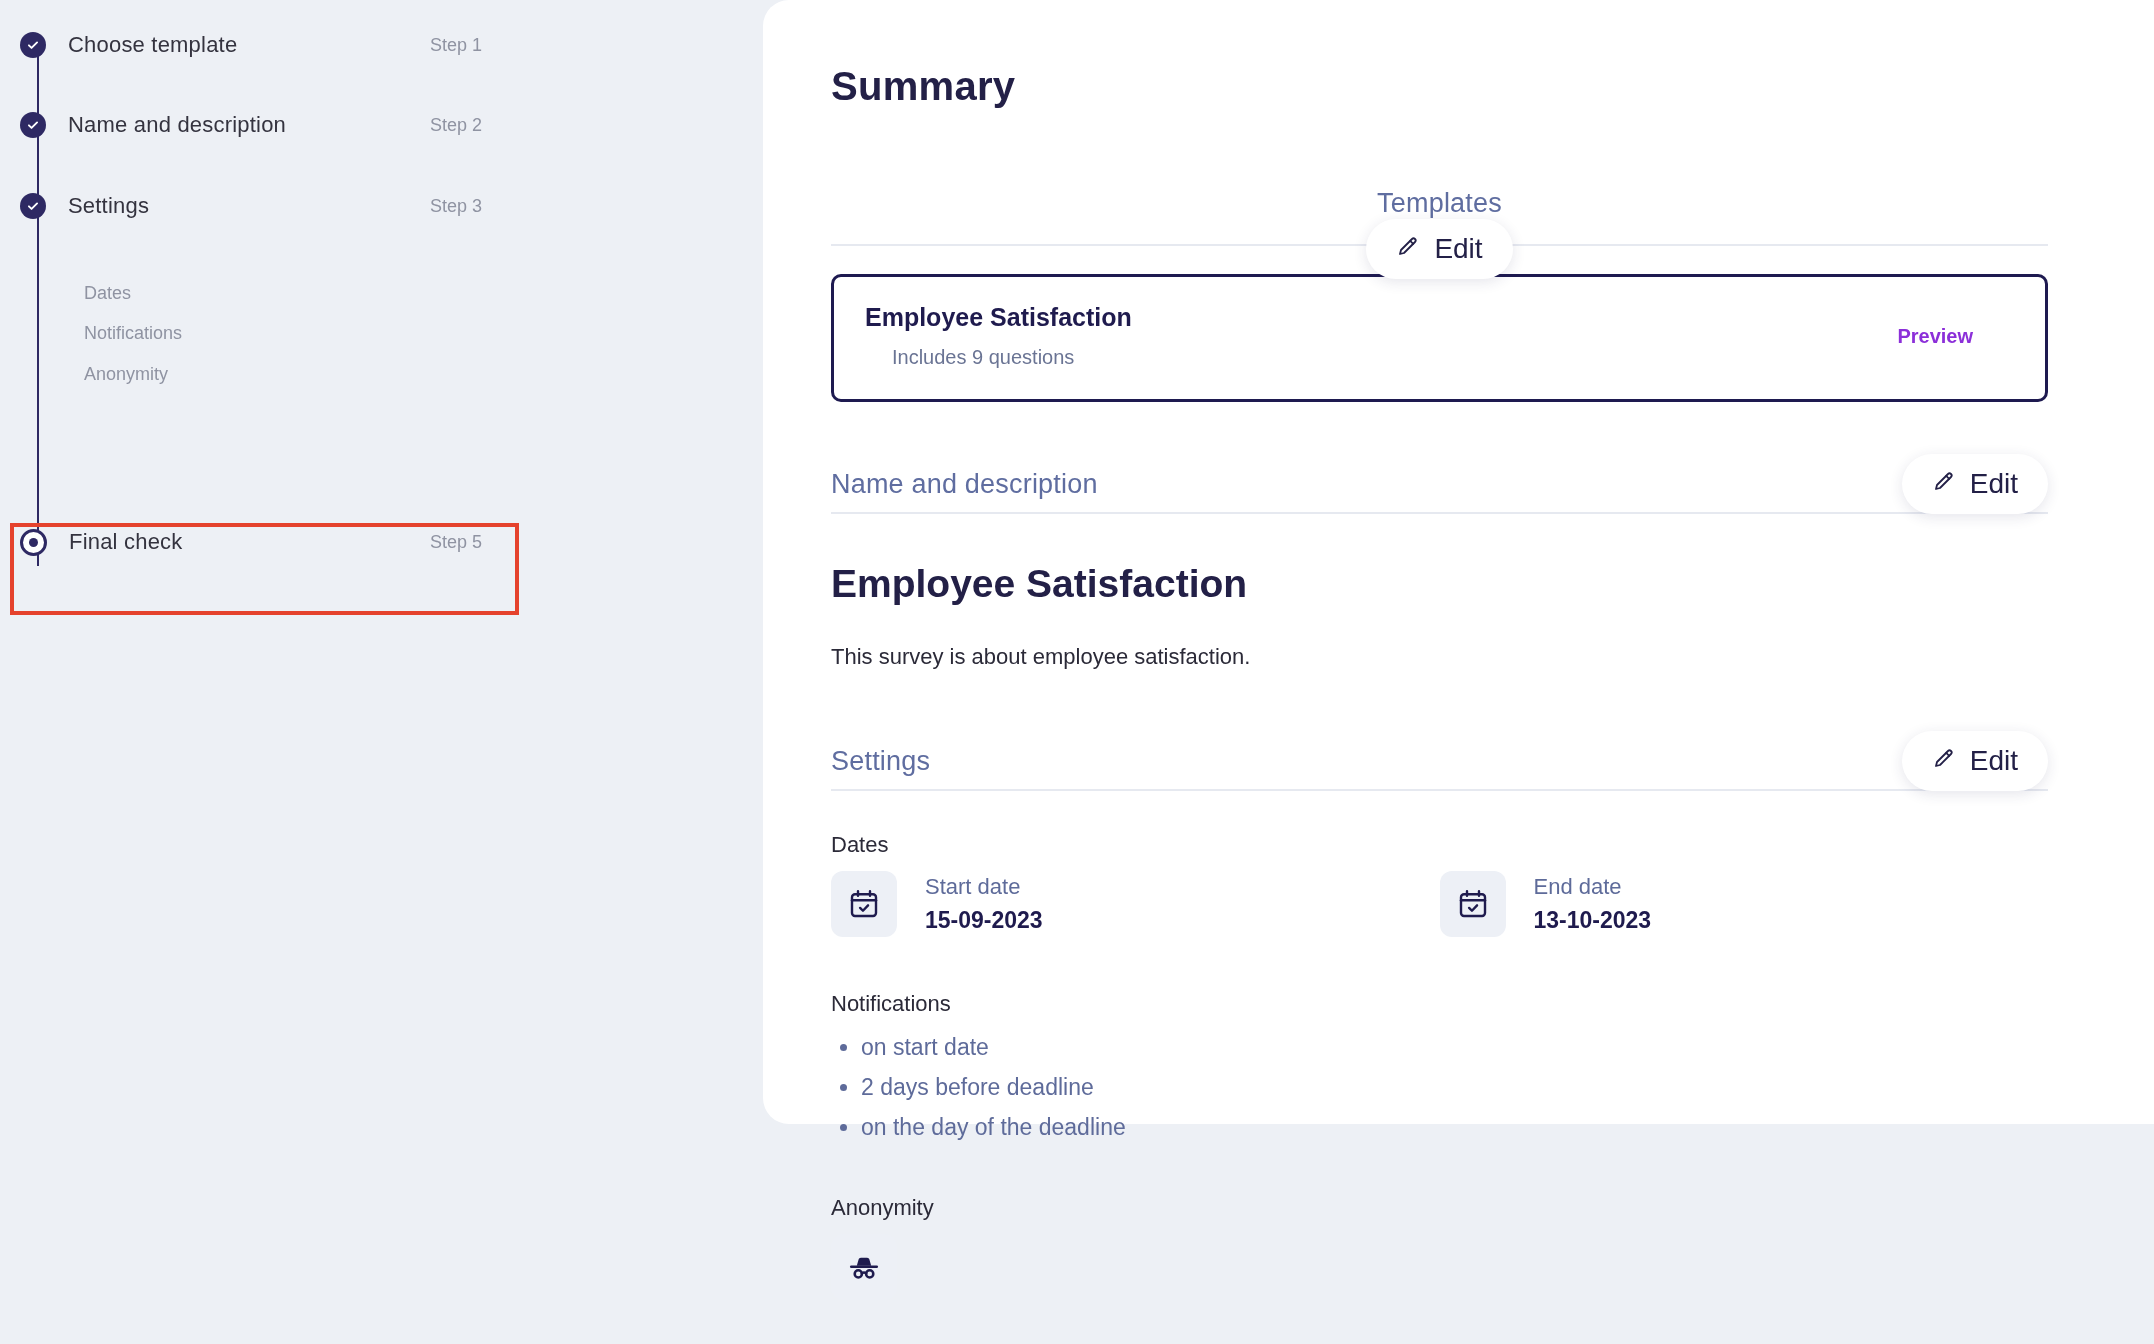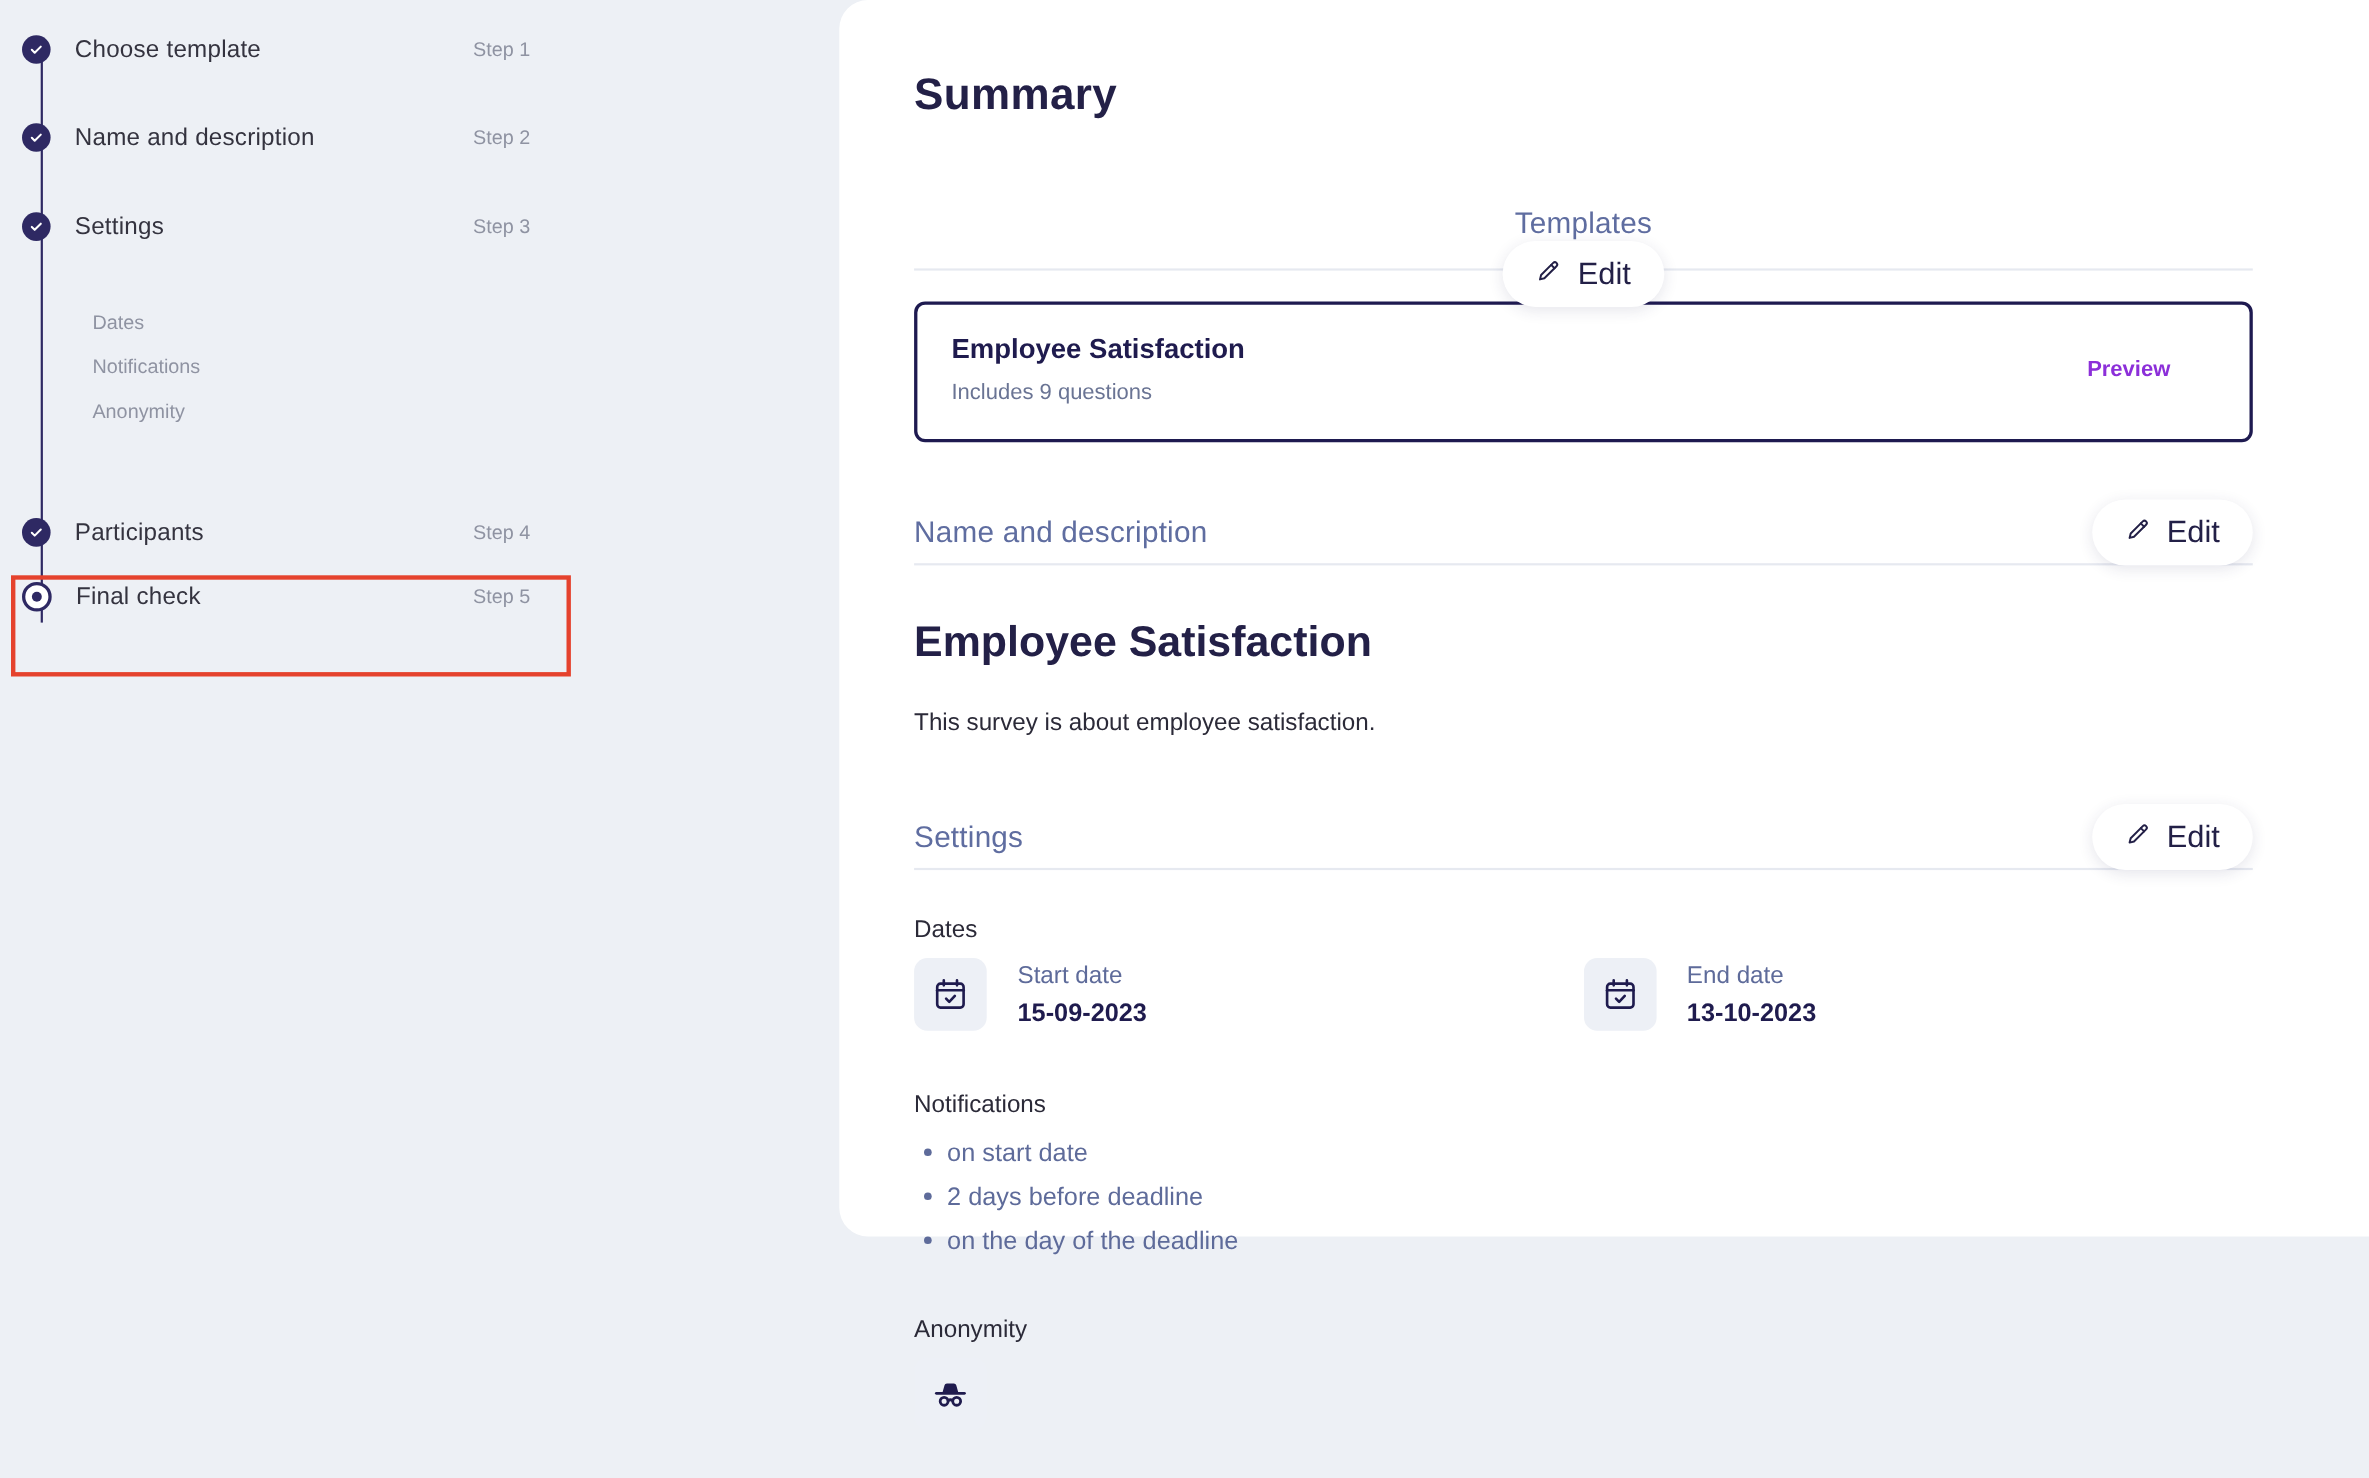--- a/index.html
+++ b/index.html
@@ -67,21 +67,21 @@
     box-shadow:0 3px 14px rgba(40,40,90,0.12);
     cursor:pointer; font-family:inherit;
   }
 
   .tpl-card {
     margin-top:28px; border:3px solid #1e1a50; border-radius:10px;
     padding:26px 72px 30px 31px;
     display:flex; justify-content:space-between; align-items:center;
   }
   .tpl-title { font-size:25px; font-weight:700; color:#1f1b4e; }
-  .tpl-sub { margin-top:14px; font-size:20px; color:#6a7494; }
+  .tpl-sub { margin-top:14px; font-size:20px; color:#6a7494;margin-left:27px; }
   .preview-link { font-size:20px; font-weight:600; color:#8c2fd9; cursor:pointer; text-decoration:none; }
 
   .big-name { margin:48px 0 0; font-size:39px; font-weight:600; color:#232047; }
   .desc { margin:38px 0 0; font-size:22px; color:#2b2a38; }
 
   .group-label { font-size:22px; font-weight:500; color:#2b2a38; }
   .group-label.dates { margin-top:41px; }
   .group-label.notifications { margin-top:54px; }
   .group-label.anonymity { margin-top:48px; }
 
@@ -132,29 +132,20 @@
         </svg>
     </span>
     <span class="step-label">Settings</span>
     <span class="step-num">Step 3</span>
   </div>
 
   <div class="substep" style="top:280px">Dates</div>
   <div class="substep" style="top:320px">Notifications</div>
   <div class="substep" style="top:361px">Anonymity</div>
 
-  <div class="step-row" style="top:466px">
-    <span class="check-circle">
-      <svg viewBox="0 0 24 24" width="14" height="14">
-          <path d="M5 12.5l4.5 4.5L19 7.5" fill="none" stroke="#fff" stroke-width="3.2" stroke-linecap="round" stroke-linejoin="round"></path>
-        </svg>
-    </span>
-    <span class="step-label">Participants</span>
-    <span class="step-num">Step 4</span>
-  </div>
 
   <div class="step-row" style="top:524px">
     <span class="radio-circle">
         <span class="radio-dot"></span>
       </span>
     <span class="step-label">Final check</span>
     <span class="step-num">Step 5</span>
   </div>
 
   <div class="annotation"></div>

